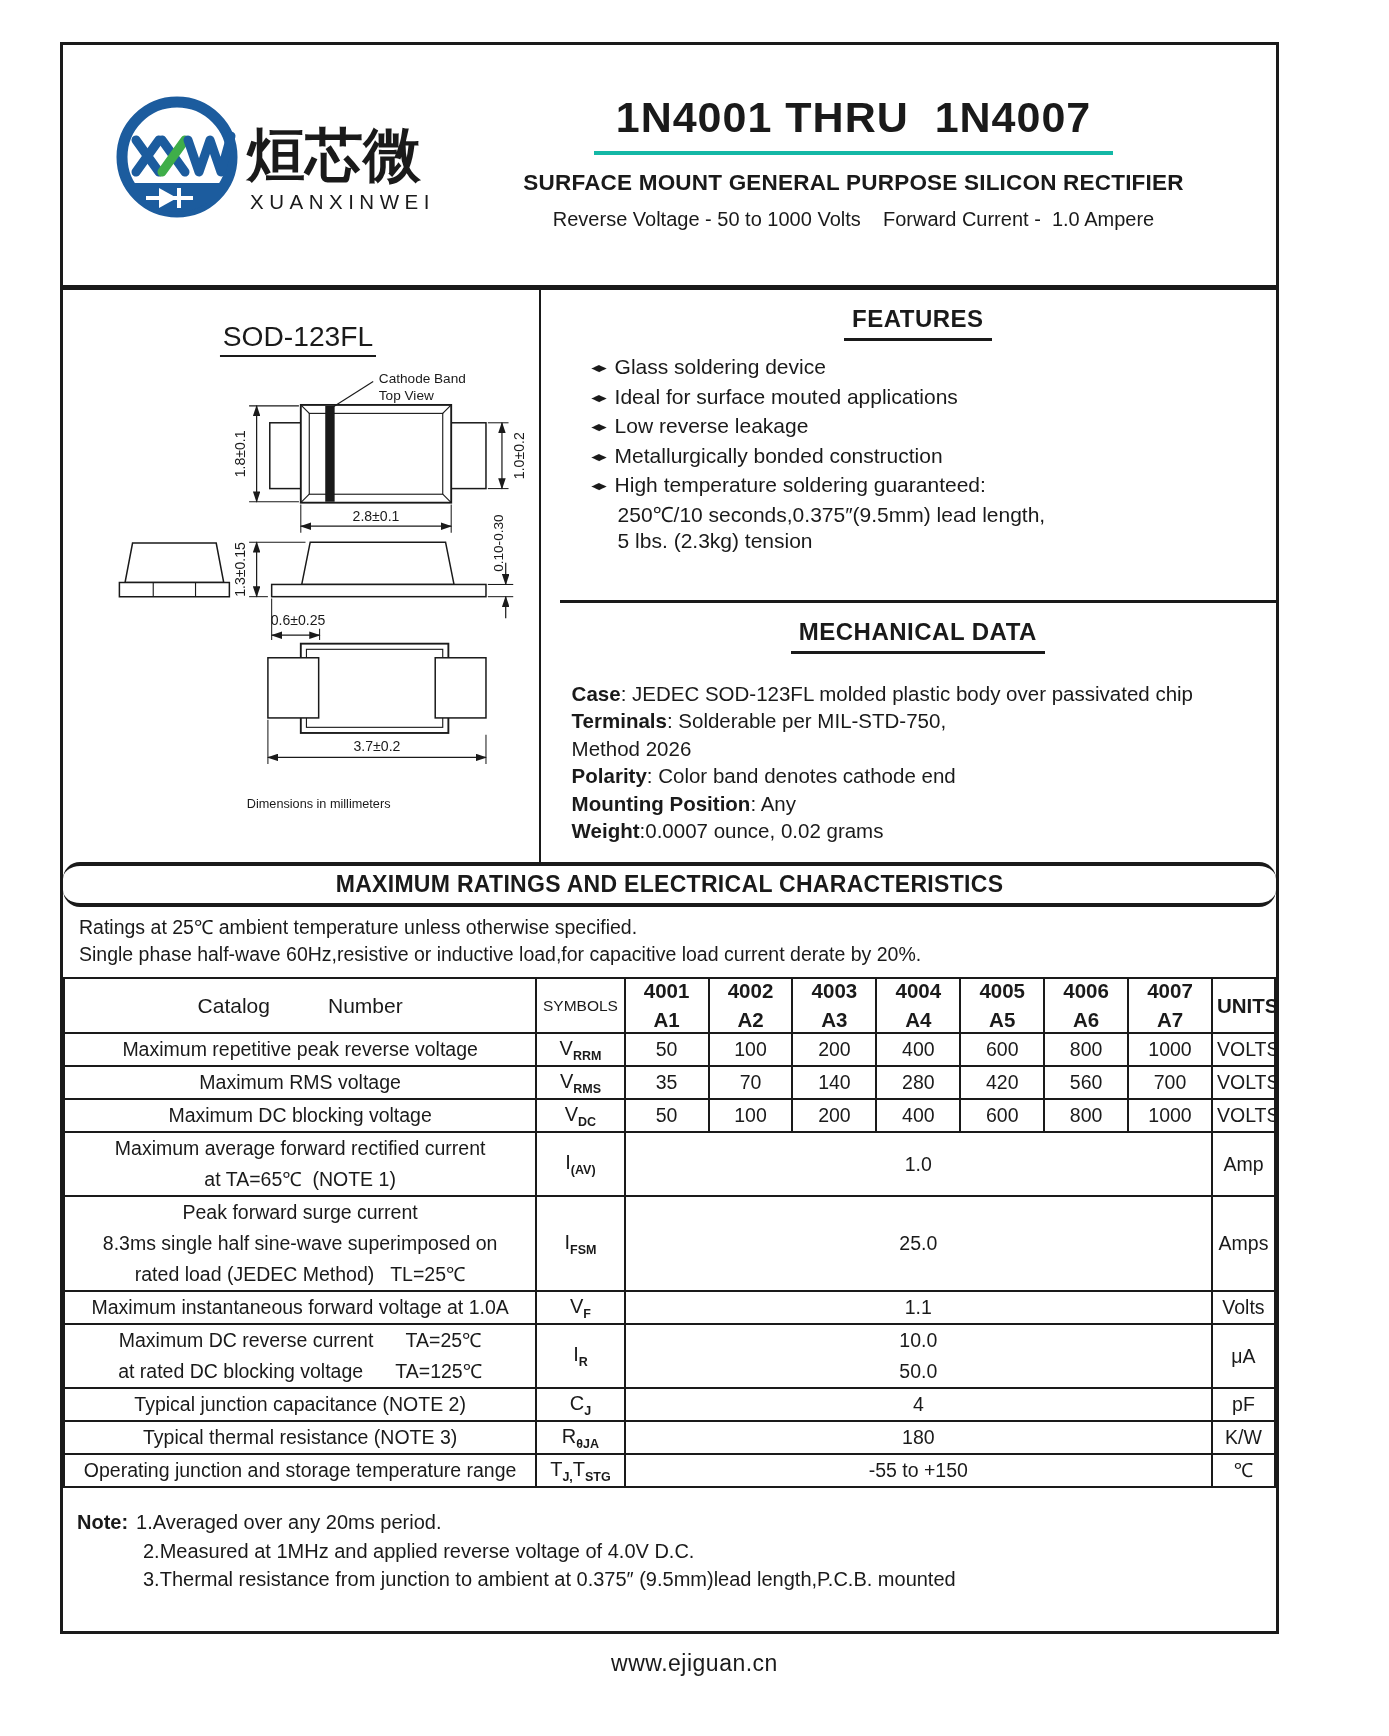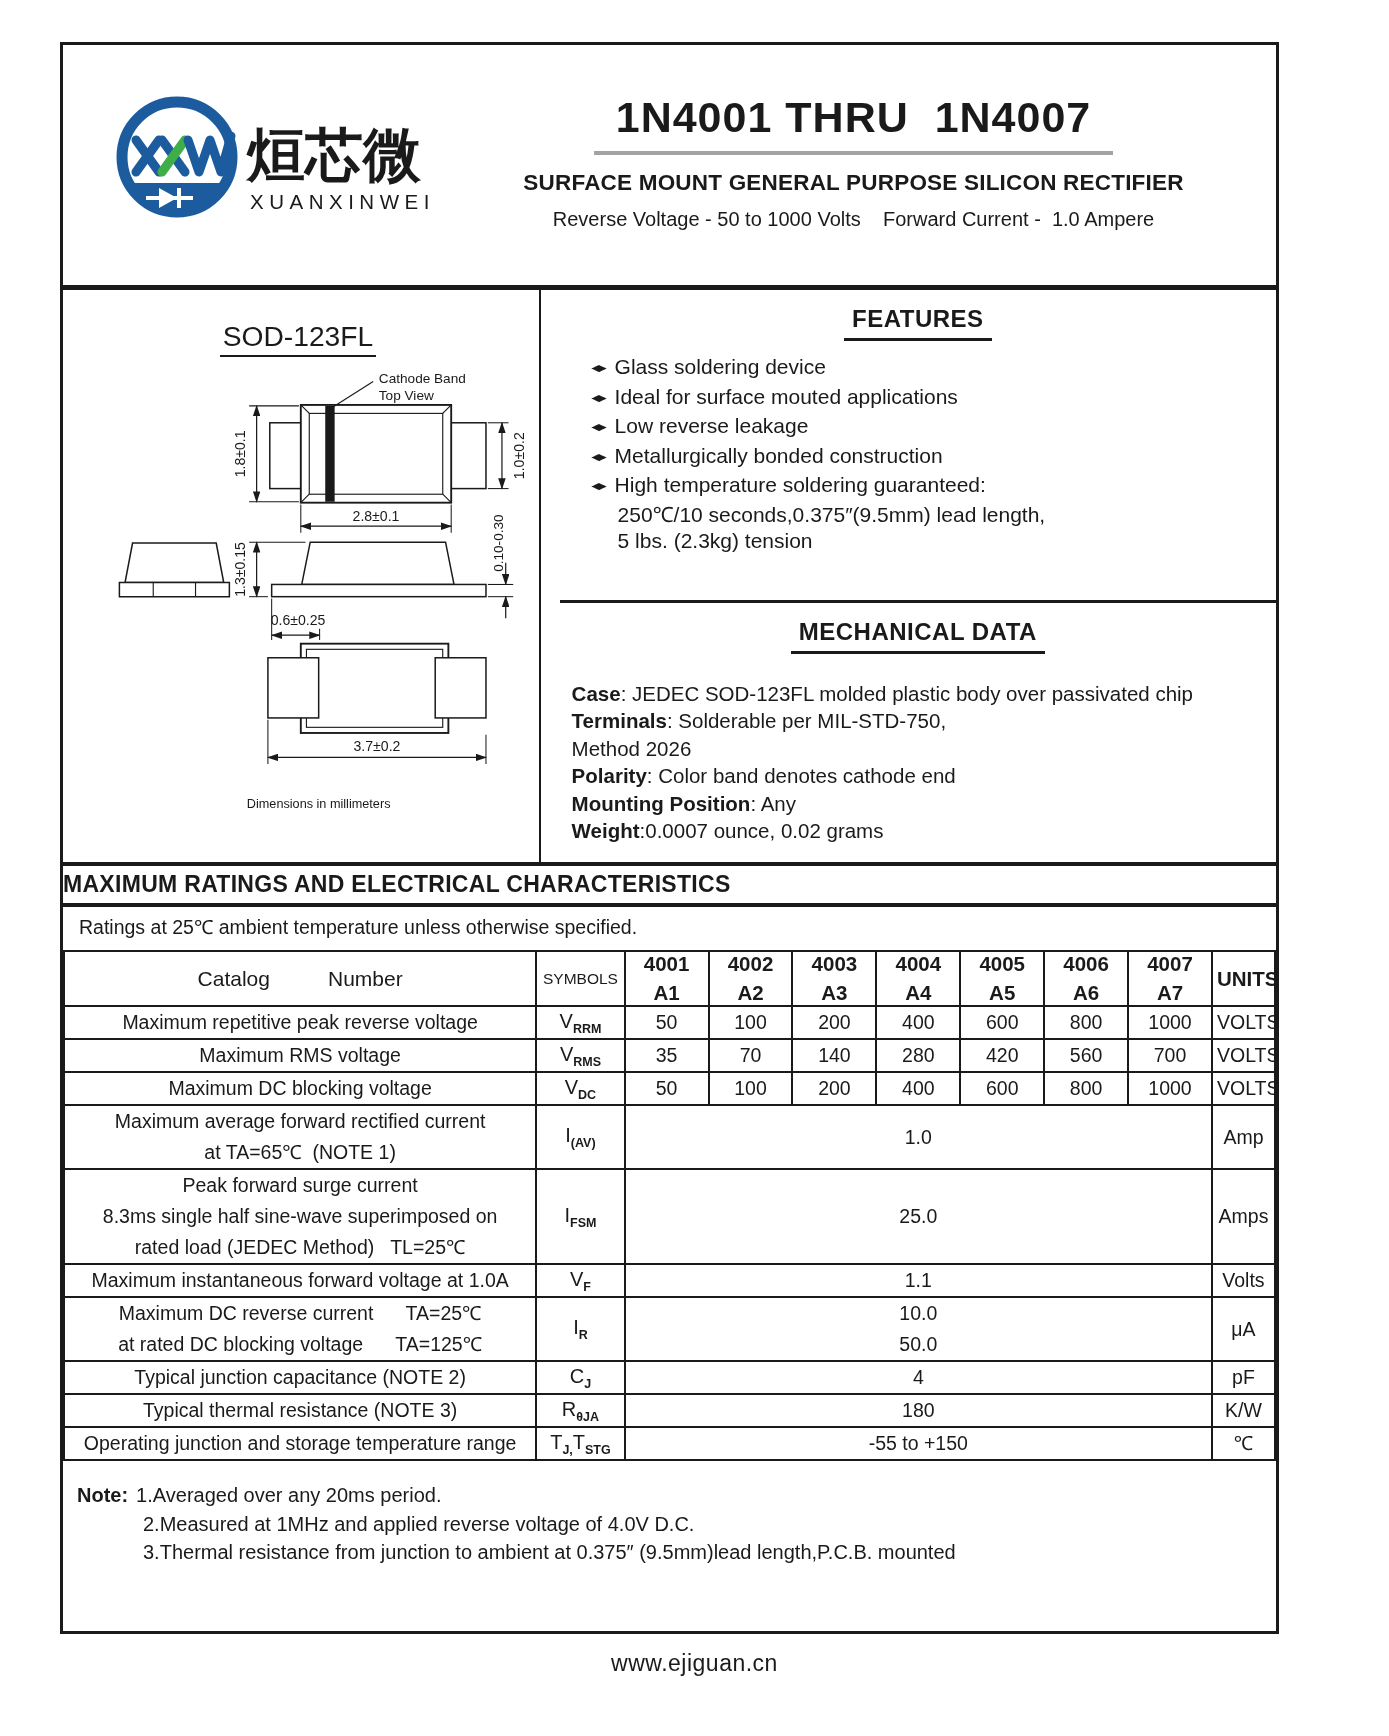--- a/index.html
+++ b/index.html
@@ -12,21 +12,21 @@
     position:absolute;left:60px;top:42px;width:1219px;height:1592px;
     border:3px solid #1a1a1a;box-sizing:border-box;overflow:hidden;
   }
   
   .header{display:flex;height:240px;}
   .logo{flex:none;margin:48px 0 0 50px;width:318px;}
   .logo svg{display:block;}
   .title-block{flex:1;text-align:center;padding-top:48px;}
   .doc-title{
     display:inline-block;font-size:43px;font-weight:bold;letter-spacing:1px;
-    border-bottom:4px solid #a3a3a3;padding:0 22px 9px;white-space:pre;
+    border-bottom:4px solid #14b8a6;padding:0 22px 9px;white-space:pre;
   }
   .doc-subtitle{font-size:22.5px;font-weight:bold;margin-top:15px;letter-spacing:.2px;}
   .doc-ratingline{font-size:20px;margin-top:12px;white-space:pre;}
   .hdiv{border-top:5px solid #1a1a1a;height:0;}
   
   .twocol{display:flex;height:572px;gap:11px;}
   .leftcol{width:40%;border-right:2px solid #1a1a1a;box-sizing:border-box;}
   .leftcol svg{width:100%;height:100%;display:block;}
   .rightcol{width:60%;font-size:21px;padding-left:8px;}
   .sec-title{text-align:center;font-size:24px;font-weight:bold;margin-top:15px;}
@@ -34,21 +34,21 @@
   .feat-list{margin:13px 0 0 34px;padding:0;list-style:none;font-size:21px;}
   .feat-list li{line-height:25.5px;margin-bottom:3px;}
   .bullet{display:inline-block;transform:scale(1.55,.72);font-size:13px;margin-right:11px;vertical-align:2px;}
   .feat-cont{margin-left:58px;line-height:26px;}
   .mech-div{border-top:3px solid #1a1a1a;margin-top:46px;}
   .mech-body{margin:26px 0 0 12px;font-size:20.5px;line-height:27.5px;}
   .mech-body p{margin:0;}
   
   .band{
     border-top:4px solid #1a1a1a;border-bottom:4px solid #1a1a1a;
-    text-align:left;font-size:23px;font-weight:bold;height:37px;line-height:36px;letter-spacing:.3px;
+    text-align:center;font-size:23px;font-weight:bold;height:37px;line-height:36px;letter-spacing:.3px;border-radius:17px;
   }
   .preamble{padding:7px 0 9px 16px;font-size:19.5px;line-height:27px;}
   
   table.ratings{width:100%;border-collapse:collapse;table-layout:fixed;font-size:19.5px;}
   table.ratings td{border:2px solid #1a1a1a;text-align:center;padding:0 4px;vertical-align:middle;}
   td.param{text-align:left;padding:1px 6px;white-space:pre-wrap;line-height:31px;}
   td.val,td.spanv{line-height:31px;}
   td.spanv{white-space:pre-line;}
   td.hdr-cat{vertical-align:bottom;text-align:left;padding:0 6px 7px;font-size:21px;}
   .catgap{display:inline-block;width:58px;}
@@ -219,20 +219,21 @@
         <p><b>Polarity</b><span>: Color band denotes cathode end</span></p>
         <p><b>Mounting Position</b><span>: Any</span></p>
         <p><b>Weight</b><span>:0.0007 ounce, 0.02 grams</span></p>
       </div>
     </div>
   </div>
 
   <div class="band"><span>MAXIMUM RATINGS AND ELECTRICAL CHARACTERISTICS</span></div>
   <div class="preamble">
     <div>Ratings at 25℃ ambient temperature unless otherwise specified.</div>
+    <div>Single phase half-wave 60Hz,resistive or inductive load,for capacitive load current derate by 20%.</div>
   </div>
 
   <table class="ratings">
     <colgroup>
       <col style="width:39%">
         <col style="width:7.3%">
       <col style="width:6.93%">
         <col style="width:6.93%">
         <col style="width:6.93%">
         <col style="width:6.93%">

